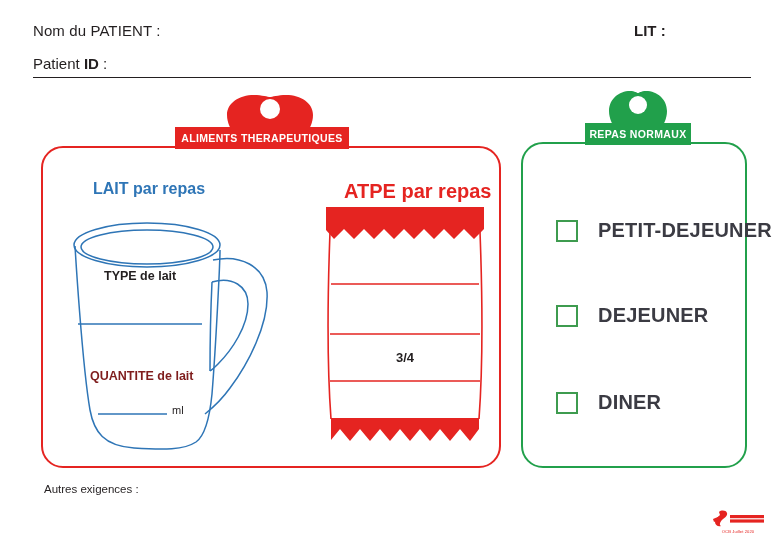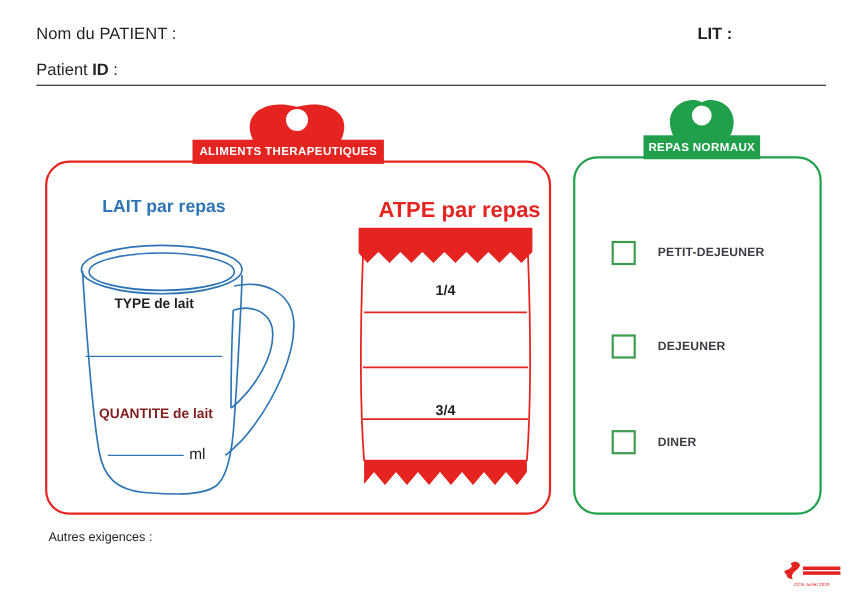--- a/index.html
+++ b/index.html
@@ -133,21 +133,21 @@
     position: absolute;
     left: 30px; top: 155px;
     font-size: 12.5px;
     font-weight: bold;
     color: #7f1d1d;
     white-space: nowrap;
   }
   .mug-ml {
     position: absolute;
     left: 112px; top: 190px;
-    font-size: 14px;
+    font-size: 11px;
     color: #231f20;
     white-space: nowrap;
   }
 
   
   .sachet {
     position: absolute;
     left: 322px; top: 205px;
     width: 166px; height: 249px;
   }
@@ -175,21 +175,21 @@
   }
   .meal-box {
     width: 22px; height: 22px;
     box-sizing: border-box;
     border: 2px solid #3E9B4F;
     background: #ffffff;
     flex: 0 0 auto;
   }
   .meal-label {
     margin-left: 20px;
-    font-size: 11px;
+    font-size: 20px;
     font-weight: bold;
     color: #3b3b43;
     letter-spacing: .2px;
     white-space: nowrap;
   }
 
   
   .footer-note {
     position: absolute;
     left: 44px; top: 483px;
@@ -299,22 +299,21 @@
       <path d="M9 79 L157 79"></path>
       <path d="M8 129 L158 129"></path>
       <path d="M8 176 L158 176"></path>
     </g>
 
     <path d="M9 213 H157 V224
              L148 236 L138 224 L128 236 L118 224 L108 236 L98 224 L88 236
              L78 224 L68 236 L58 224 L48 236 L38 224 L28 236 L18 224 L9 235 Z" fill="#E52421"></path>
   </svg>
   <div class="sachet-fracs">
-    <div class="frac" style="top:51px">1/4</div>
-    <div class="frac" style="top:160px">3/4</div>
+    <div class="frac" style="top:145px">3/4</div>
   </div>
 </div>
 
 <div class="meal-row" style="top:219px">
   <span class="meal-box"></span>
   <span class="meal-label">PETIT-DEJEUNER</span>
 </div>
 <div class="meal-row" style="top:304px">
   <span class="meal-box"></span>
   <span class="meal-label">DEJEUNER</span>

